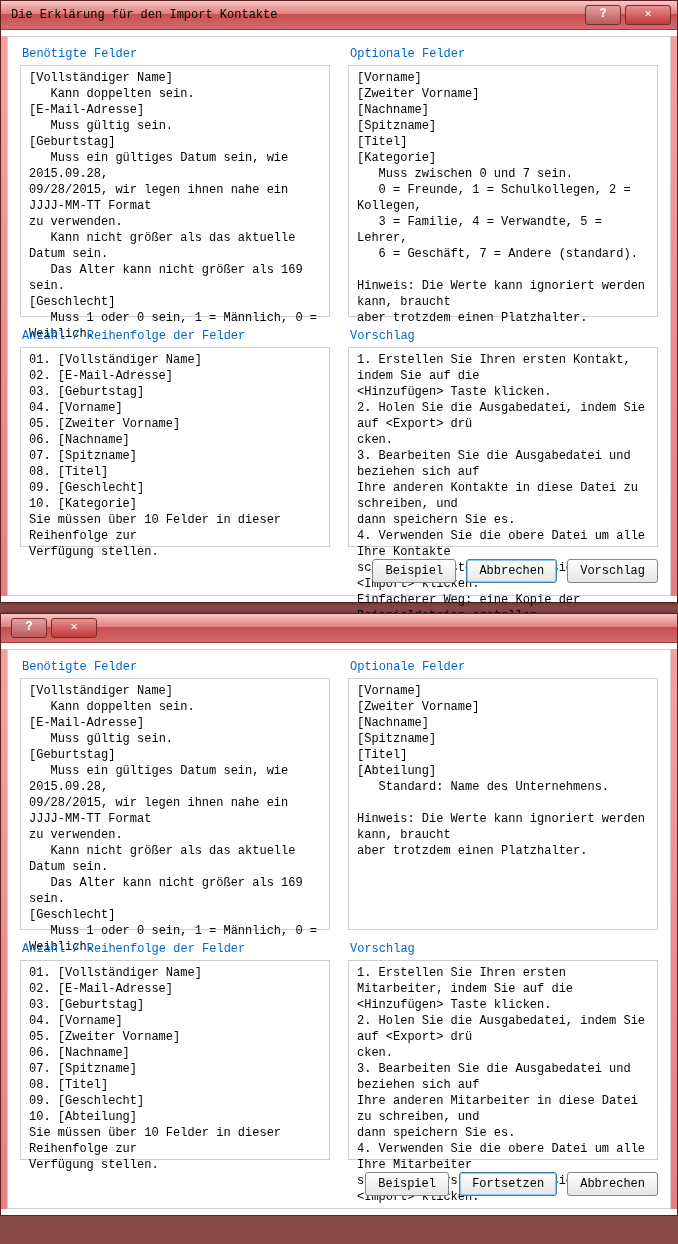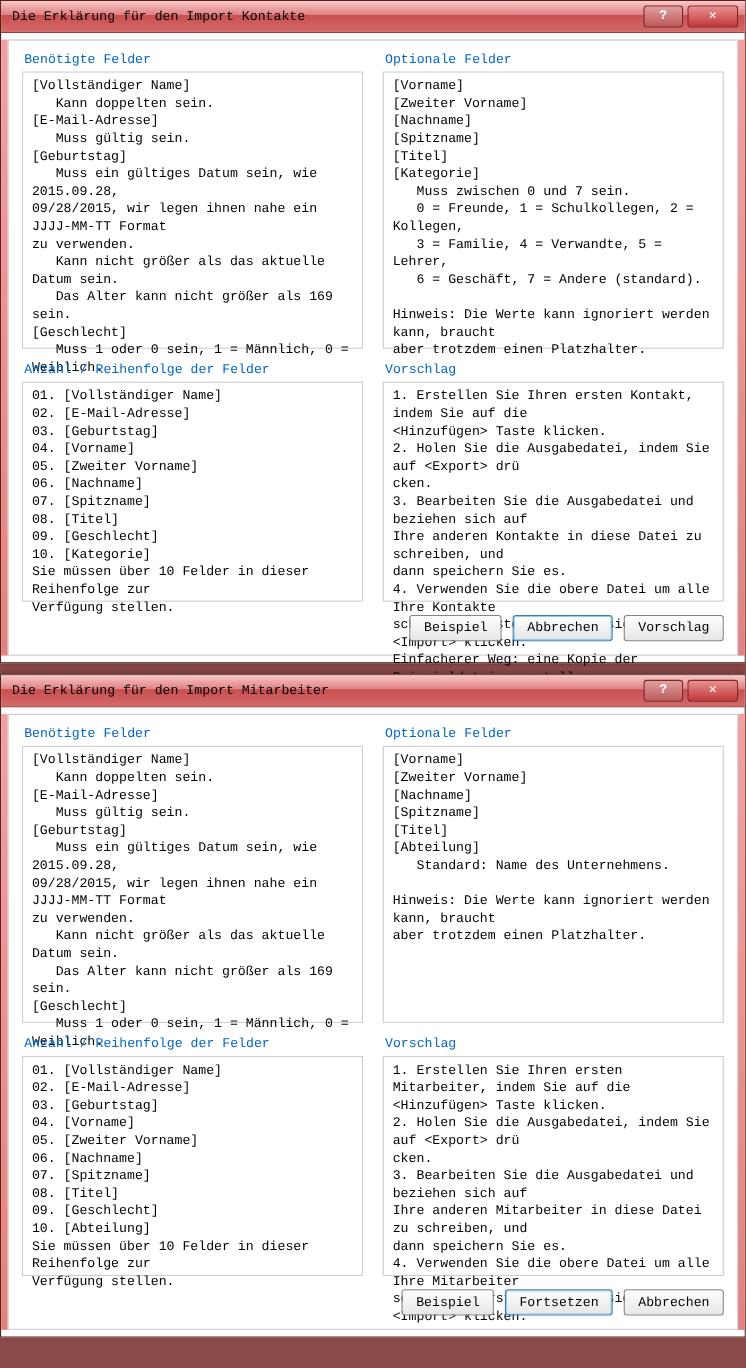--- a/index.html
+++ b/index.html
@@ -212,21 +212,20 @@
           <button class="action-btn default">Abbrechen</button>
           <button class="action-btn">Vorschlag</button>
         </div>
 
       </div>
     </div>
   </div>
 
   <div class="window">
     <div class="titlebar">
-      <div class="titlebar-title">Die Erklärung für den Import Mitarbeiter</div>
       <div class="title-buttons">
         <div class="ctl-btn help-btn">?</div>
         <div class="ctl-btn close-btn">✕</div>
       </div>
     </div>
     <div class="body-frame">
       <div class="body-inner">
 
         <div class="grid2">
           <div class="col">

